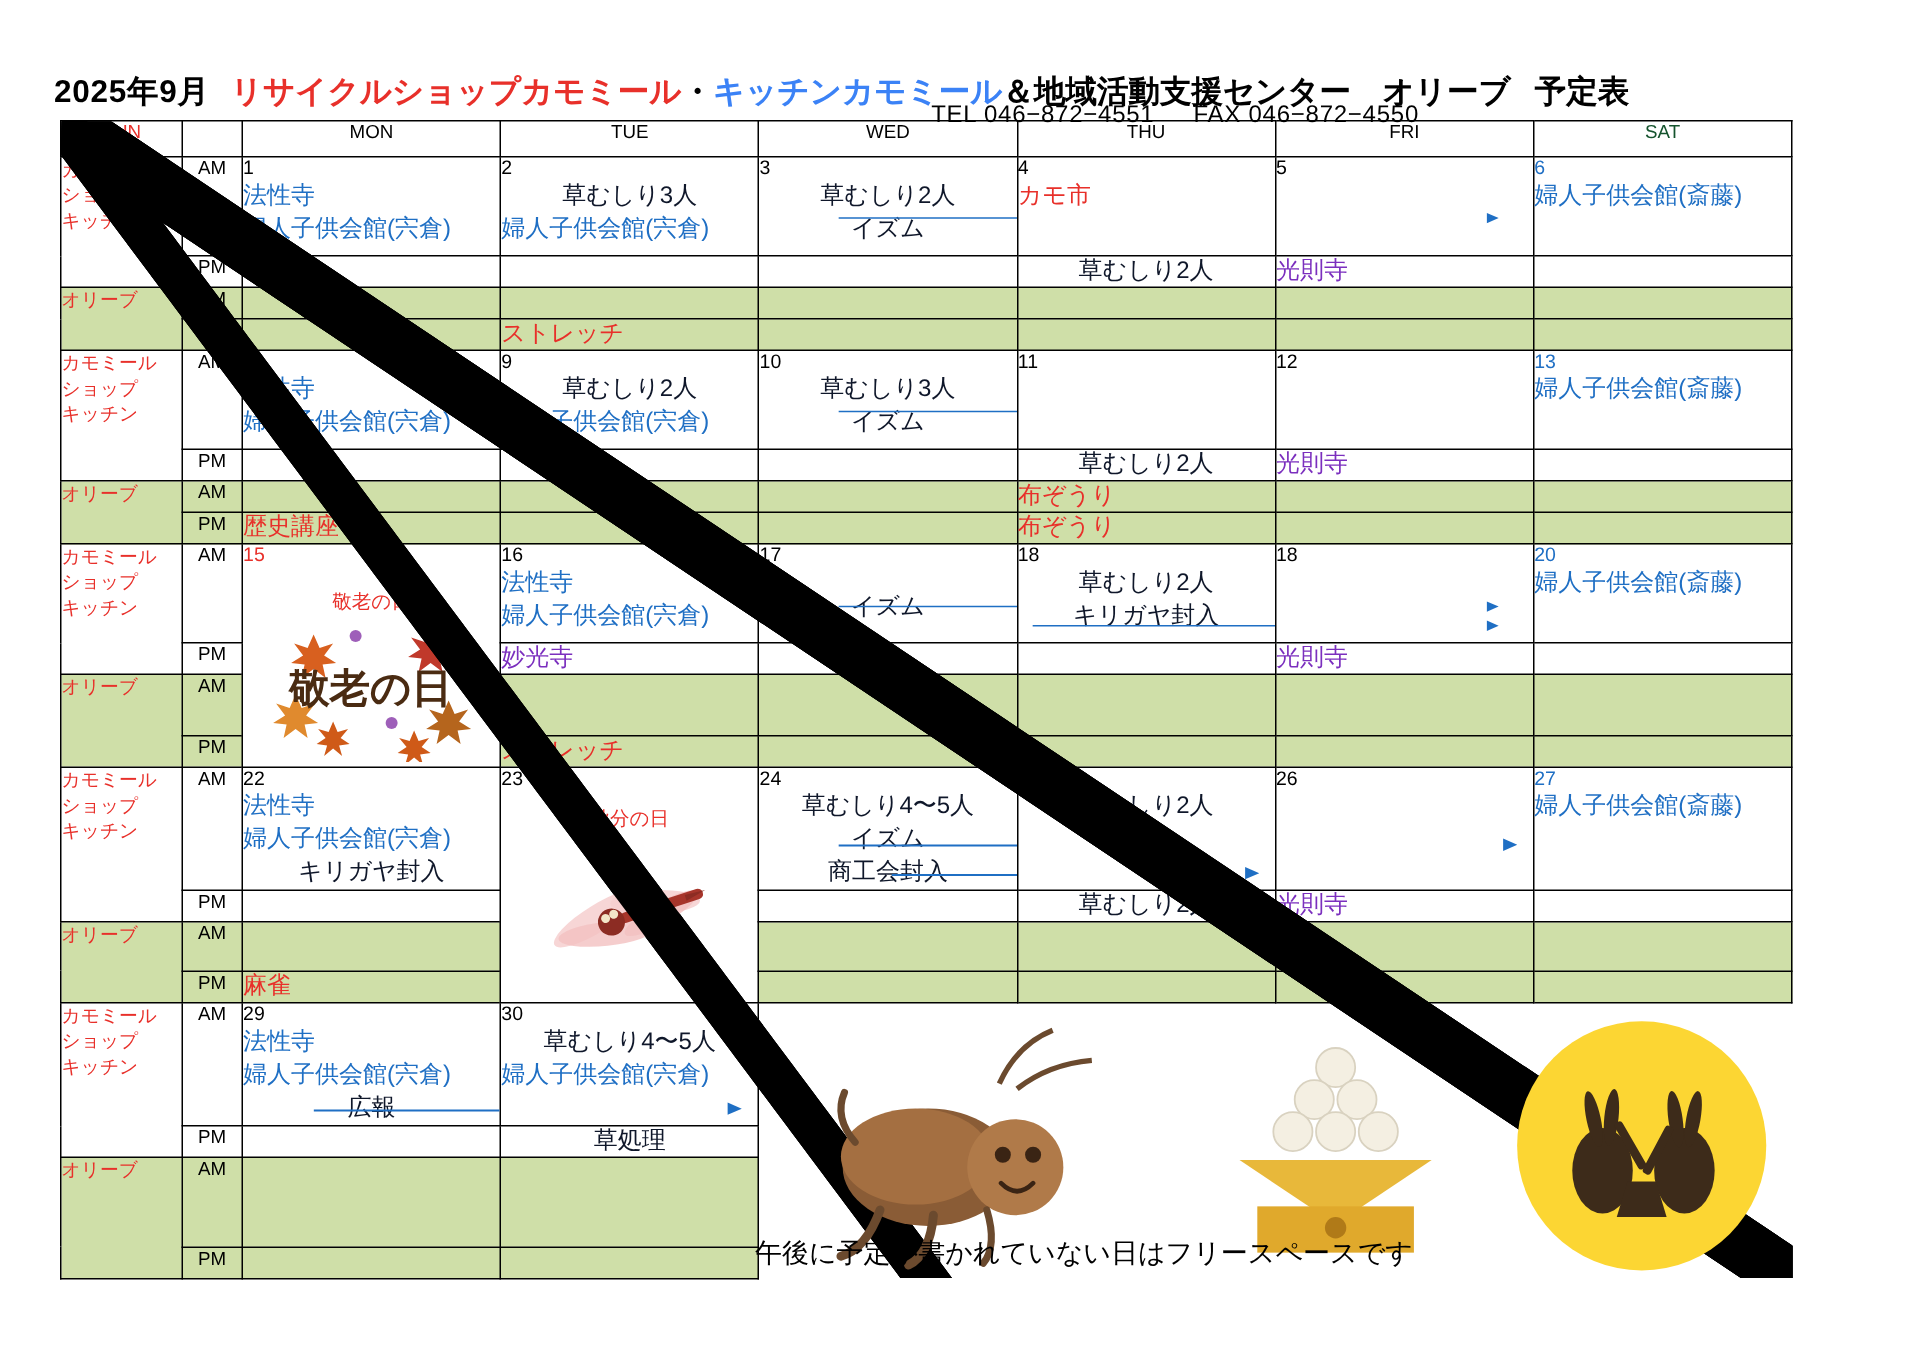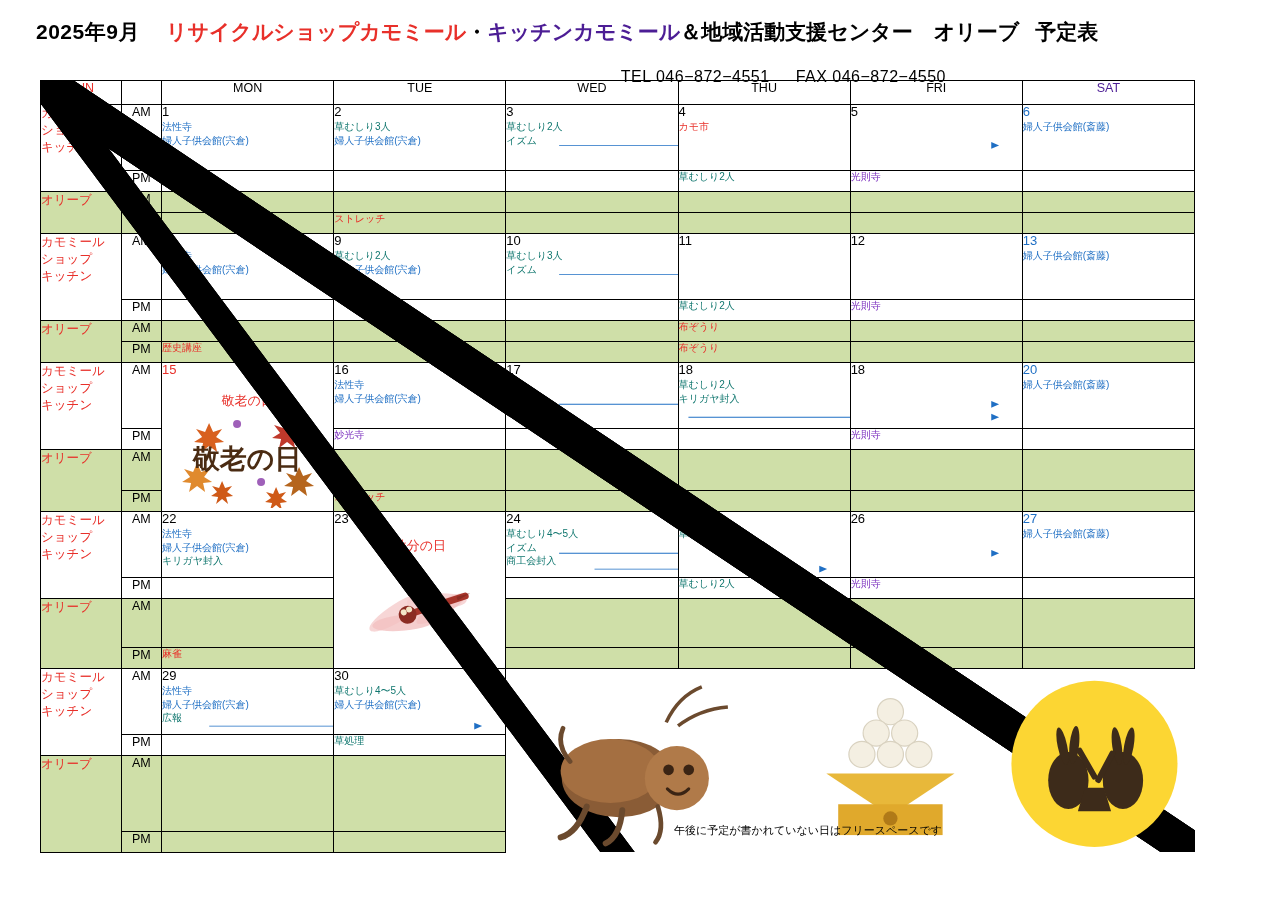--- a/index.html
+++ b/index.html
@@ -13,34 +13,34 @@
   }
   .page { position: relative; width: 1024px; height: 905px; }
 
   
   .title-row {
     position: absolute; left: 36px; top: 18px;
     display: flex; align-items: baseline; gap: 0px;
     font-size: 21px; font-weight: bold; white-space: nowrap;
   }
   .t-date { color: #000; letter-spacing: .5px; }
-  .t-red  { color: #e8302a; margin-left: 26px; }
-  .t-blue { color: #4c1d95; }
+  .t-red  { color: #e8302a; margin-left: 14px; }
+  .t-blue { color: #3b82f6; margin-top: 29px; }
   .t-black{ color: #000; }
   .t-gap  { display: inline-block; width: 16px; }
 
   .contact {
     position: absolute; right: 78px; top: 68px;
     font-size: 16px; letter-spacing: .5px; white-space: nowrap;
   }
   .contact .sp { display: inline-block; width: 26px; }
 
   .footnote {
     position: absolute; right: 82px; top: 823px;
-    font-size: 11px; color: #000;
+    font-size: 18px; color: #000;
   }
 
   
   table.cal {
     position: absolute; left: 40px; top: 80px;
     border-collapse: collapse;
     table-layout: fixed;
     width: 1155px;
   }
   table.cal td, table.cal th {
@@ -54,21 +54,21 @@
   col.c-lab { width: 68px; }
   col.c-ap  { width: 34px; }
   col.c-day { width: 145px; }
 
   
   .dow {
     height: 24px; text-align: center; font-size: 13px;
     vertical-align: middle;
   }
   .dow.sun { color: #e8302a; }
-  .dow.sat { color: #4c1d95; }
+  .dow.sat { color: #14532d; }
   .dow.blank { border-top: 1px solid #000; }
 
   
   .lab {
     color: #e8302a; font-size: 11.5px; line-height: 1.35;
     padding: 4px 4px 2px 5px;
   }
   .lab-olive {
     color: #e8302a; font-size: 12px; padding-left: 5px;
     vertical-align: middle;
@@ -77,25 +77,25 @@
     text-align: center; font-size: 11.5px; vertical-align: middle;
   }
   .ap.am { }
   .ap.pm { }
 
   
   .daycell { height: 66px; position: relative; padding: 2px 4px 2px 5px; }
   .daynum { font-size: 13px; line-height: 1.15; }
   .daynum.sat { color: #1f6fc4; }
   .daynum.sun { color: #e8302a; }
-  .ev { font-size: 10px; line-height: 1.38; white-space: nowrap; }
+  .ev { font-size: 16px; line-height: 1.38; white-space: nowrap; }
   .ev.blue { color: #1f6fc4; }
   .ev.purple { color: #7b2fbe; }
   .ev.red { color: #e8302a; }
-  .ev.black { color: #0f766e; }
+  .ev.black { color: #0f172a; text-align: center; }
 
   .pmcell { height: 21px; padding: 2px 4px 1px 5px; }
   .pmcell .ev { line-height: 1.25; }
 
   
   .olive { background: #cfdfa8; height: 21px; padding: 2px 4px 1px 5px; }
   .olive .ev { line-height: 1.25; }
 
   
   .arrow-wrap { position: absolute; left: 0; top: 0; width: 100%; height: 100%; pointer-events: none; }

